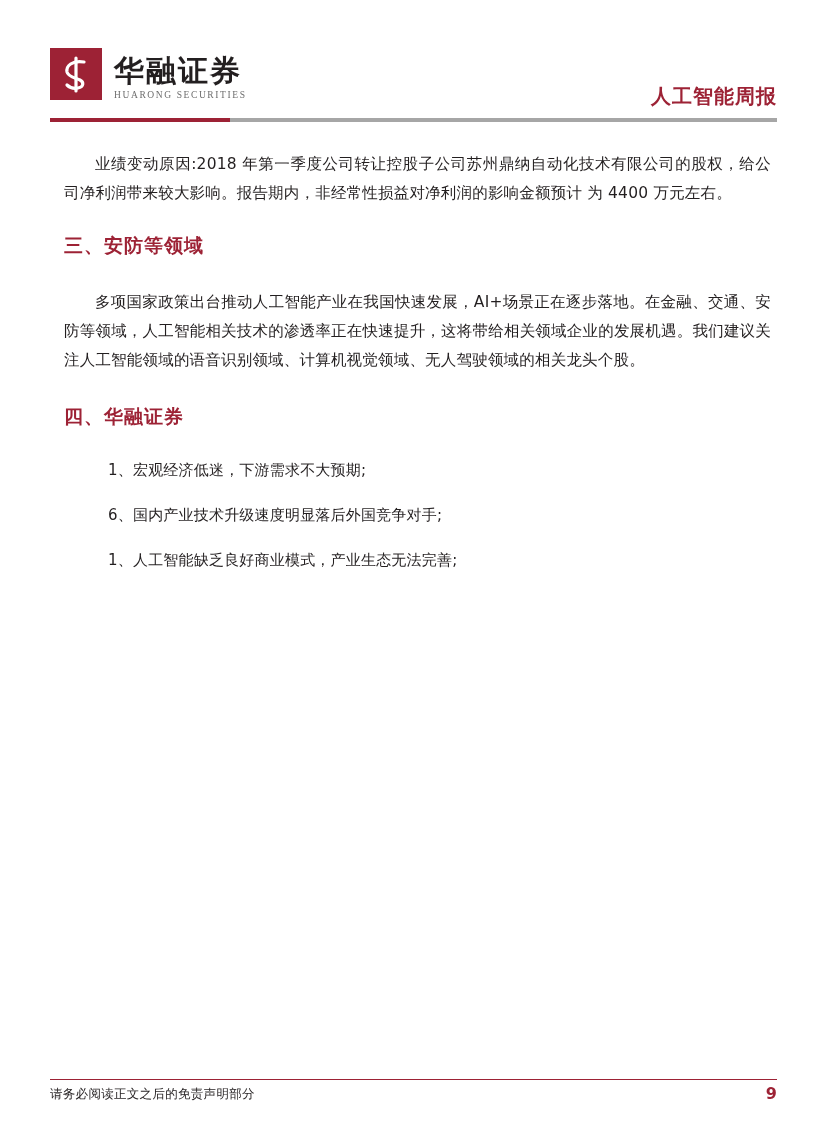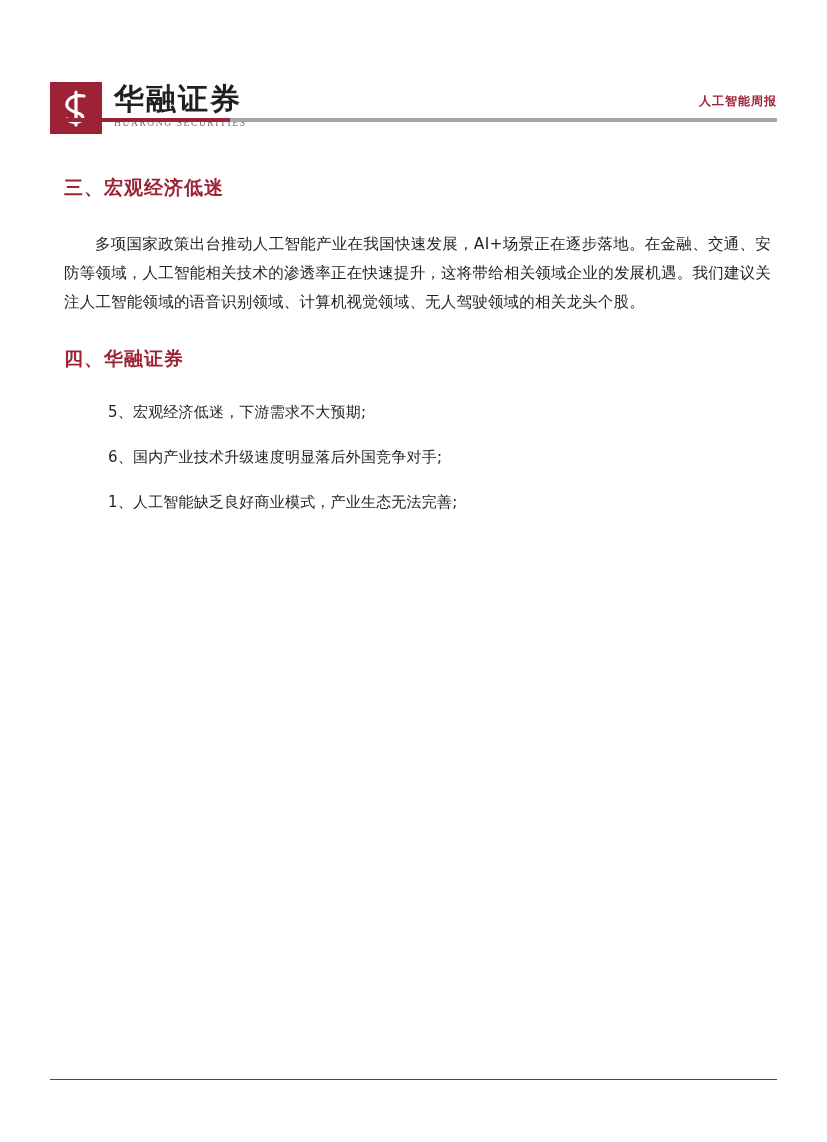--- a/index.html
+++ b/index.html
@@ -30,22 +30,21 @@
     top: 40px;
     left: 50px;
     right: 50px;
     height: 80px;
   }
   .logo-wrap {
     position: absolute;
     left: 0;
     top: 8px;
     display: flex;
-    align-items: flex-start;
-    margin-top: 34px;
+    align-items: flex-end;
   }
   .logo-mark {
     width: 52px;
     height: 52px;
     background: #9d2235;
     position: relative;
     flex: none;
   }
   .logo-mark svg { display: block; }
   .logo-text {
@@ -67,21 +66,21 @@
     font-size: 9.5px;
     letter-spacing: 1.6px;
     color: #6d6d6d;
     margin-top: 3px;
   }
   .header-right {
     position: absolute;
     right: 0;
     bottom: 10px;
     font-family: Liberation Mono, monospace;
-    font-size: 12px;
+    font-size: 20px;
     font-weight: bold;
     color: #9d2235;
     letter-spacing: 1px;
   }
   .rule {
     position: absolute;
     top: 118px;
     left: 50px;
     right: 50px;
     height: 4px;
@@ -204,41 +203,46 @@
     <div class="header-right">人工智能周报</div>
   </div>
 
   <div class="rule">
     <div class="rule-left"></div>
     <div class="rule-right"></div>
   </div>
 
   <div class="content">
 
+    <p class="body-text indent">业绩变动原因:2018 年第一季度公司转让控股子公司苏州鼎纳自动化技术有限公司的股权，给公司净利润带来较大影响。报告期内，非经常性损益对净利润的影响金额预计 为 4400 万元左右。</p>
 
     <div class="block-gap-1"></div>
 
-    <h2 class="section-heading">三、宏观经济低迷</h2>
+    <h2 class="section-heading">三、安防等领域</h2>
 
     <div class="block-gap-2"></div>
 
 
     <div class="block-gap-2"></div>
 
     <p class="body-text indent">多项国家政策出台推动人工智能产业在我国快速发展，AI+场景正在逐步落地。在金融、交通、安防等领域，人工智能相关技术的渗透率正在快速提升，这将带给相关领域企业的发展机遇。我们建议关注人工智能领域的语音识别领域、计算机视觉领域、无人驾驶领域的相关龙头个股。</p>
 
     <div class="block-gap-3"></div>
 
     <h2 class="section-heading">四、华融证券</h2>
 
     <div class="block-gap-3"></div>
 
     <ul class="risk-list">
-      <li>5、宏观经济低迷，下游需求不大预期;</li>
+      <li>1、宏观经济低迷，下游需求不大预期;</li>
       <li>6、国内产业技术升级速度明显落后外国竞争对手;</li>
       <li>1、人工智能缺乏良好商业模式，产业生态无法完善;</li>
     </ul>
 
   </div>
 
   <div class="footer-rule"></div>
+  <div class="footer">
+    <div class="footer-note">请务必阅读正文之后的免责声明部分</div>
+    <div class="footer-page">9</div>
+  </div>
 
 </div>
 
 </body></html>

